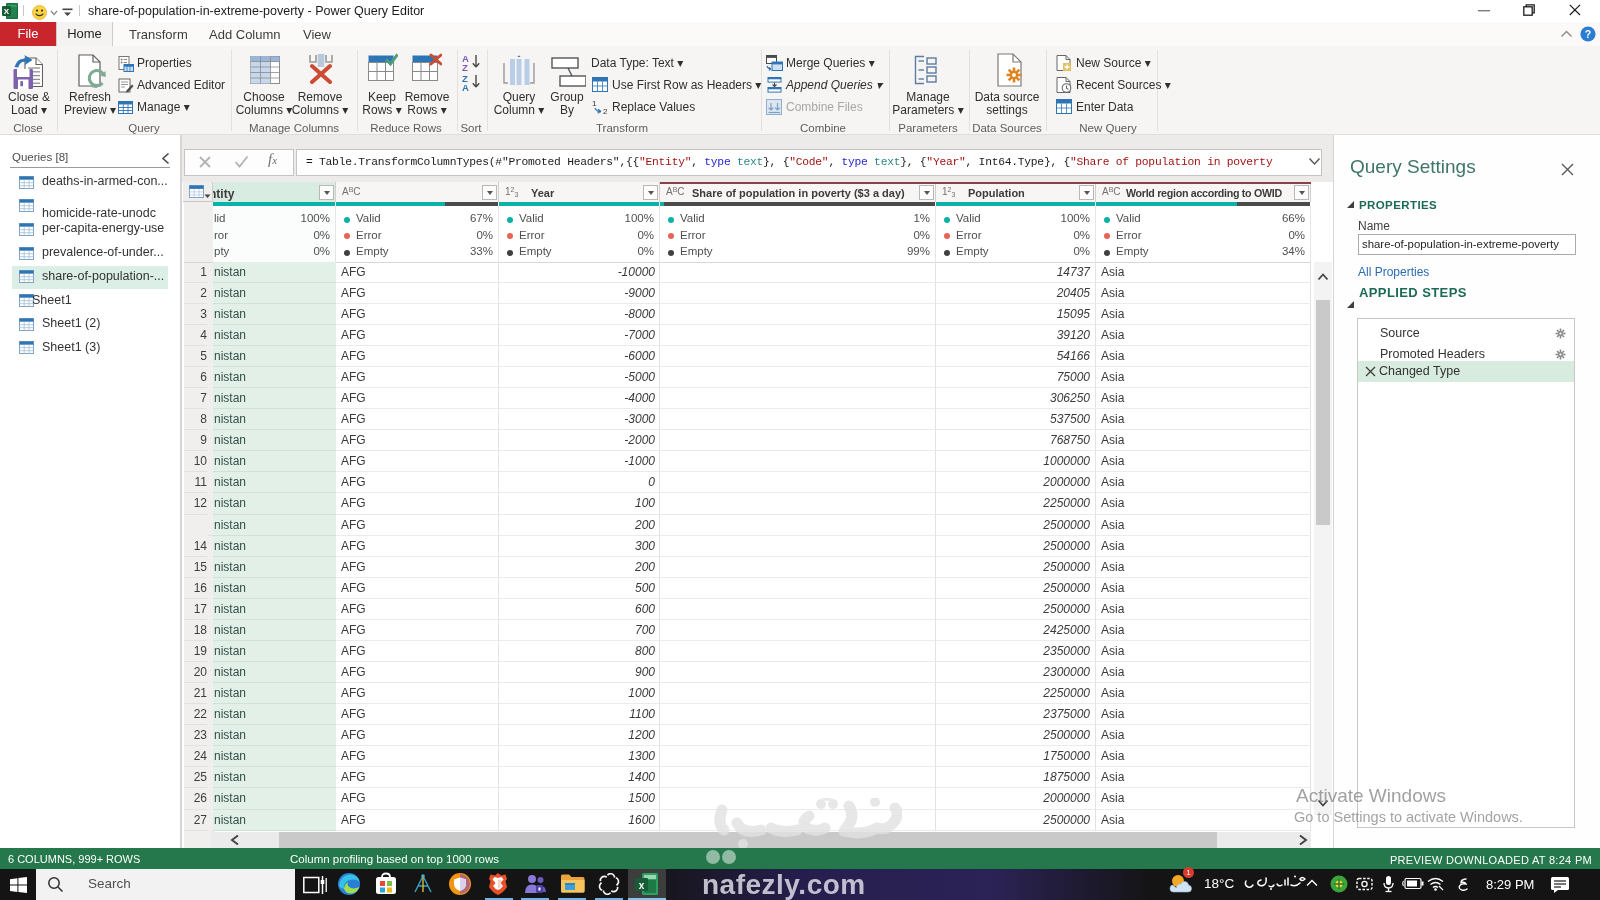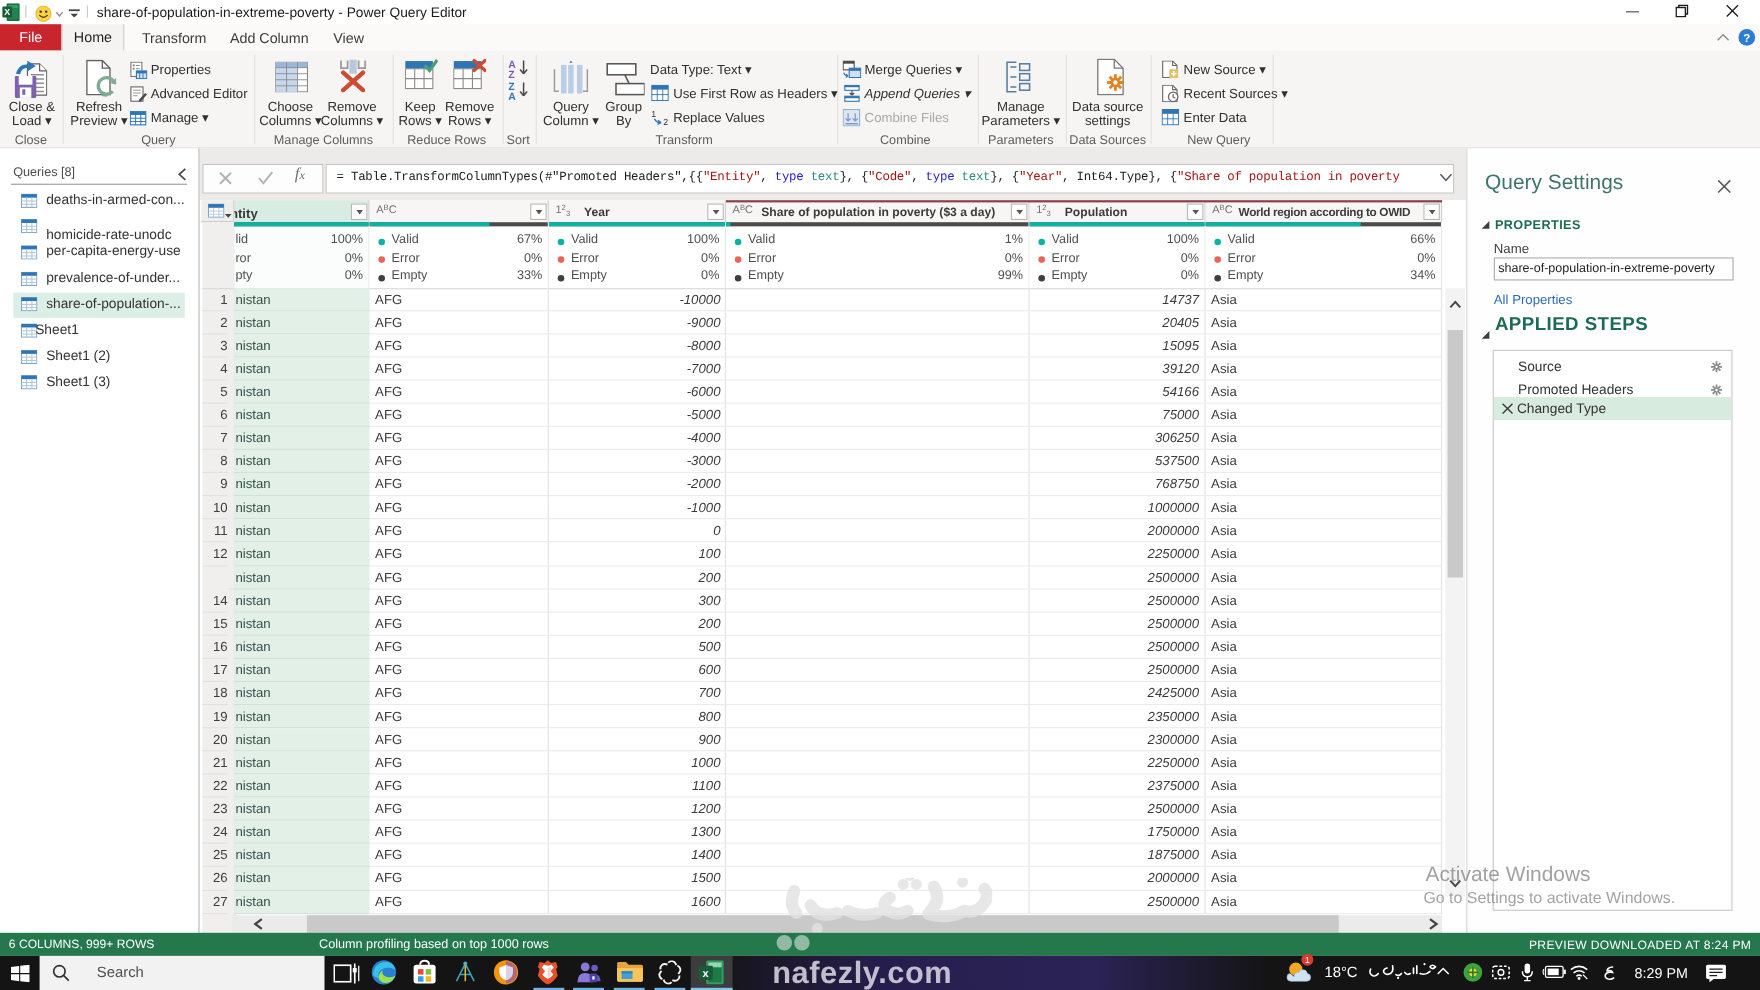--- a/index.html
+++ b/index.html
@@ -980,21 +980,21 @@
 <div style="position:absolute;left:1359px;top:199px;font-size:11.5px;color:#1d6b54;white-space:nowrap;letter-spacing:0.4px;"><b>PROPERTIES</b></div>
 <div style="position:absolute;left:1358px;top:219px;font-size:12px;color:#3f3f3f;white-space:nowrap;">Name</div>
 <div style="position:absolute;left:1358px;top:234px;width:218px;height:21px;background:#fff;border:1px solid #ababab;"></div>
 <div style="position:absolute;left:1362px;top:238px;font-size:11.4px;color:#1f1f1f;white-space:nowrap;">share-of-population-in-extreme-poverty</div>
 <div style="position:absolute;left:1358px;top:265px;font-size:12px;color:#2b6cb5;white-space:nowrap;">All Properties</div>
 <div style="position:absolute;left:1346px;top:300px;width:0px;height:0px;">
     <svg width="9" height="9">
       <path d="M8 1 L8 8 L1 8 Z" fill="#3f3f3f"></path>
     </svg>
   </div>
-<div style="position:absolute;left:1359px;top:285px;font-size:17px;color:#1d6b54;white-space:nowrap;letter-spacing:0.4px;"><b>APPLIED STEPS</b></div>
+<div style="position:absolute;left:1359px;top:285px;font-size:13px;color:#1d6b54;white-space:nowrap;letter-spacing:0.4px;"><b>APPLIED STEPS</b></div>
 <div style="position:absolute;left:1357px;top:318px;width:218px;height:510px;background:#fff;border:1px solid #c9c7c5;"></div>
 <div style="position:absolute;left:1380px;top:326px;font-size:12.5px;color:#333;white-space:nowrap;">Source</div>
 <div style="position:absolute;left:1555px;top:328px;width:0px;height:0px;">
     <svg width="11" height="11">
       <g fill="#8a8a8a">
         <circle cx="5.5" cy="5.5" r="2.2"></circle>
         <g stroke="#8a8a8a" stroke-width="1.6">
           <line x1="5.5" y1="0.5" x2="5.5" y2="10.5"></line>
           <line x1="0.5" y1="5.5" x2="10.5" y2="5.5"></line>
           <line x1="2" y1="2" x2="9" y2="9"></line>

